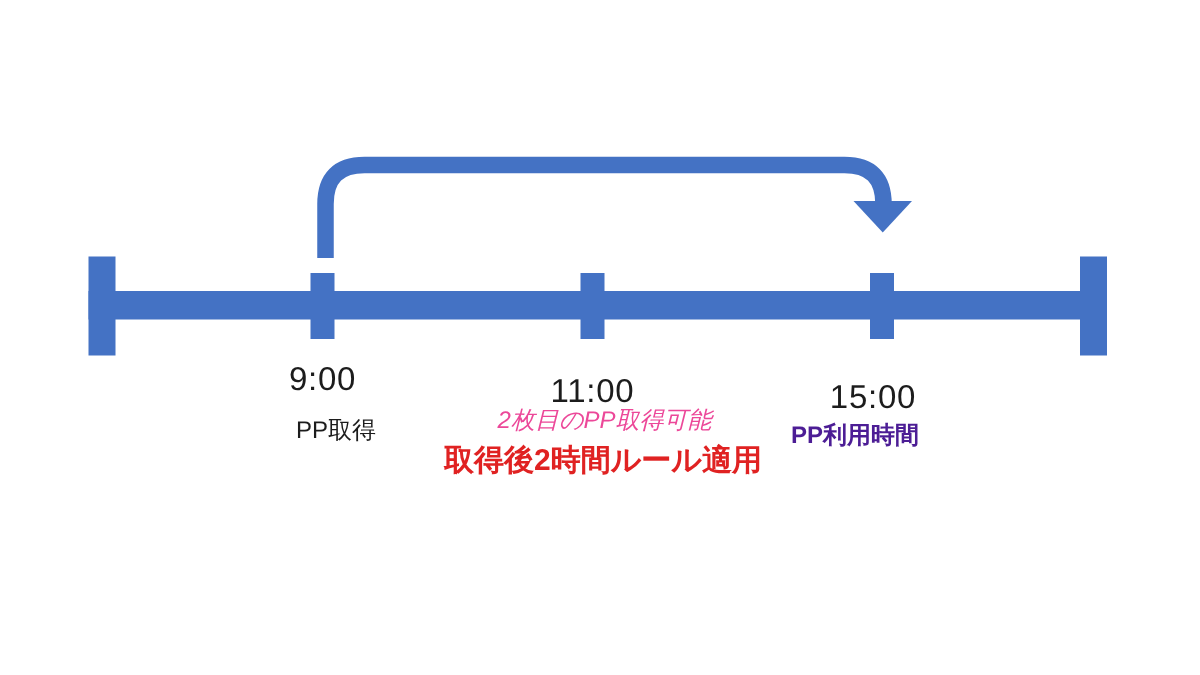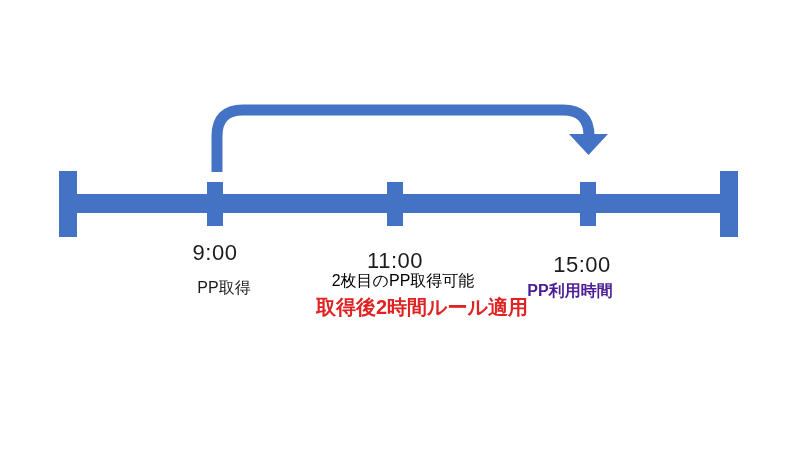--- a/index.html
+++ b/index.html
@@ -30,21 +30,20 @@
   .time-label {
     font-size: 22px;
     letter-spacing: 0.5px;
   }
   .point-label {
     font-size: 16px;
   }
   .alert-label {
     font-size: 20px;
     font-weight: 700;
-    margin-left: 20px;
   }
 </style>
 </head>
 <body>
 
 <div class="canvas">
 
   <svg width="800" height="450" viewBox="0 0 800 450">
 
     <rect x="59" y="194" width="679" height="19" fill="#4472c4"></rect>
@@ -61,19 +60,19 @@
   </svg>
 
   <div class="lbl time-label" style="left: 215px; top: 240px; color: rgb(28, 28, 28);">9:00</div>
 
   <div class="lbl time-label" style="left: 395px; top: 248px; color: rgb(28, 28, 28);">11:00</div>
 
   <div class="lbl time-label" style="left: 582px; top: 240px; color: rgb(28, 28, 28); margin-top: 12px;">15:00</div>
 
   <div class="lbl point-label" style="left: 224px; top: 279px; color: rgb(28, 28, 28);">PP取得</div>
 
-  <div class="lbl point-label" style="left: 403px; top: 272px; color: #000000;">2枚目のPP取得可能</div>
+  <div class="lbl point-label" style="left: 403px; top: 272px; color: #ec4899; font-style: italic;">2枚目のPP取得可能</div>
 
   <div class="lbl alert-label" style="left: 402px; top: 296px; color: rgb(224, 34, 34);">取得後2時間ルール適用</div>
 
   <div class="lbl point-label" style="left: 570px; top: 282px; color: #4c1d95; font-weight: bold;">PP利用時間</div>
 
 </div>
 
 </body></html>

